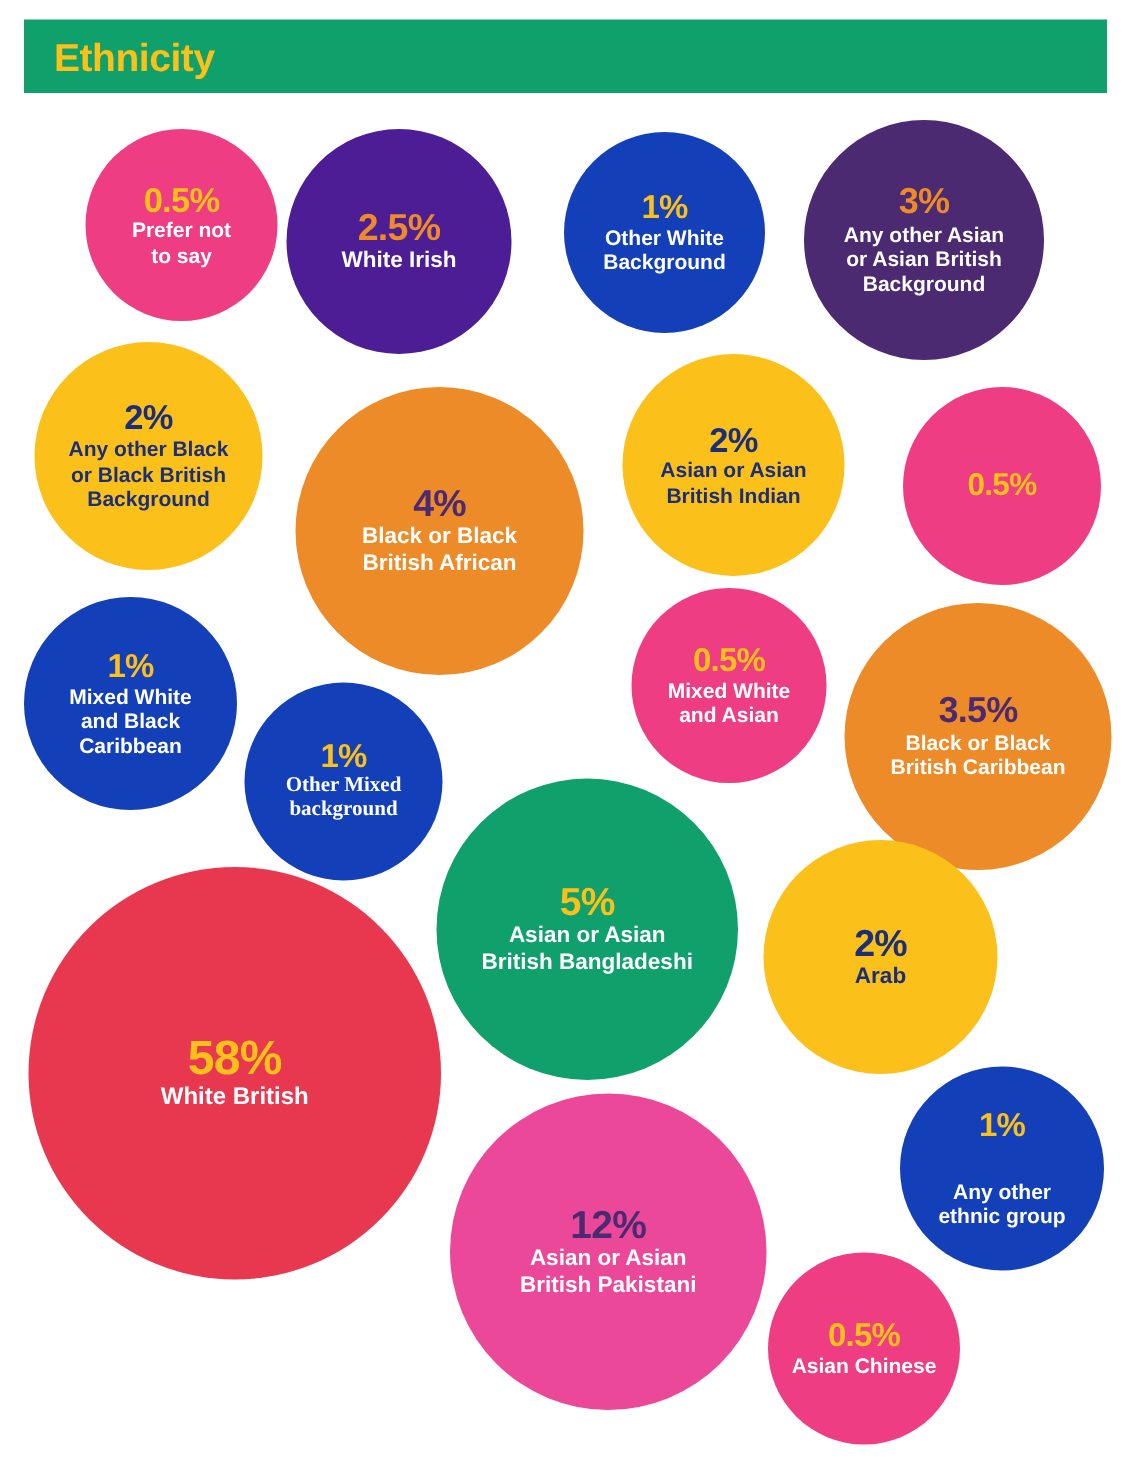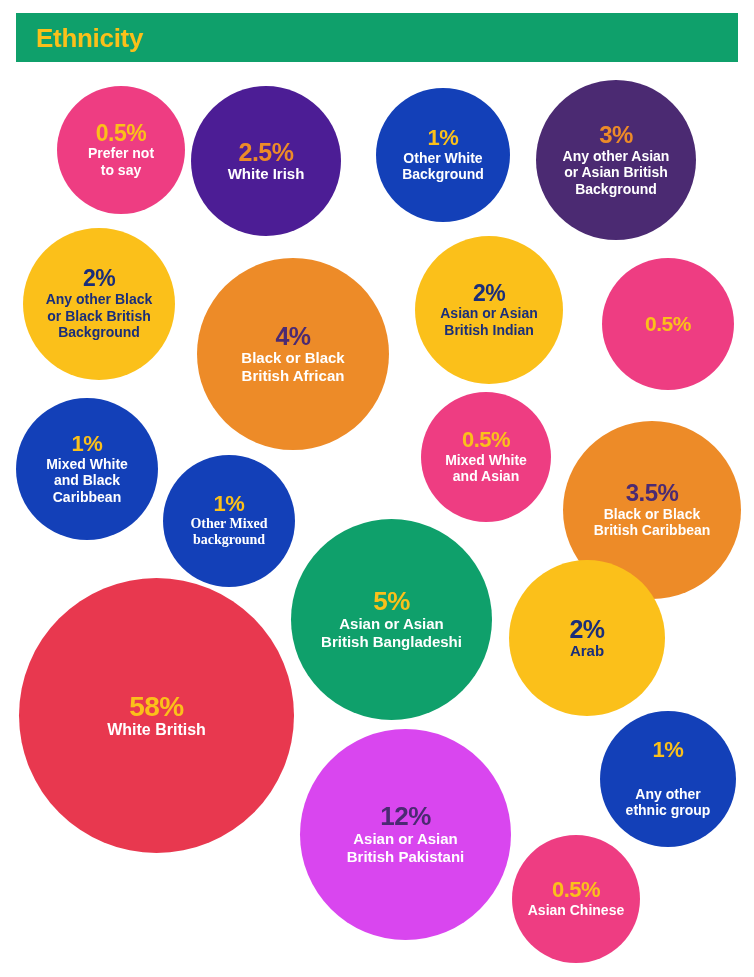--- a/index.html
+++ b/index.html
@@ -114,44 +114,44 @@
         <span class="pct" style="color: rgb(251, 192, 26); font-size: 22px;">1%</span>
         <span class="lbl" style="color: rgb(255, 255, 255); font-size: 14px;">Mixed White
 and Black
 Caribbean</span>
       </div>
       <div class="bubble" style="left: 421px; top: 392px; width: 130px; height: 130px; background: rgb(238, 61, 130);">
         <span class="pct" style="color: rgb(251, 192, 26); font-size: 22px;">0.5%</span>
         <span class="lbl" style="color: rgb(255, 255, 255); font-size: 14px;">Mixed White
 and Asian</span>
       </div>
-      <div class="bubble" style="left: 563px; top: 421px; width: 178px; height: 178px; background: rgb(237, 139, 40);">
+      <div class="bubble" style="left: 563px; top: 402px; width: 178px; height: 178px; background: rgb(237, 139, 40);">
         <span class="pct" style="color: rgb(75, 42, 114); font-size: 24px;">3.5%</span>
         <span class="lbl" style="color: rgb(255, 255, 255); font-size: 14px;">Black or Black
 British Caribbean</span>
       </div>
       <div class="bubble" style="left: 163px; top: 455px; width: 132px; height: 132px; background: rgb(19, 64, 184);">
         <span class="pct" style="color: rgb(251, 192, 26); font-size: 22px;">1%</span>
         <span class="lbl" style="color: rgb(255, 255, 255); font-size: 14px; font-family: Liberation Serif, serif;">Other Mixed
 background</span>
       </div>
       <div class="bubble" style="left: 291px; top: 519px; width: 201px; height: 201px; background: rgb(15, 160, 107);">
         <span class="pct" style="color: rgb(251, 192, 26); font-size: 26px;">5%</span>
         <span class="lbl" style="color: rgb(255, 255, 255); font-size: 15px;">Asian or Asian
 British Bangladeshi</span>
       </div>
       <div class="bubble" style="left: 509px; top: 560px; width: 156px; height: 156px; background: rgb(251, 192, 26);">
         <span class="pct" style="color: rgb(26, 46, 122); font-size: 25px;">2%</span>
         <span class="lbl" style="color: rgb(26, 46, 122); font-size: 15px;">Arab</span>
       </div>
       <div class="bubble" style="left: 19px; top: 578px; width: 275px; height: 275px; background: rgb(232, 56, 79);">
-        <span class="pct" style="color: rgb(251, 192, 26); font-size: 28px;">58%</span>
+        <span class="pct" style="color: rgb(251, 192, 26); font-size: 32px;">58%</span>
         <span class="lbl" style="color: rgb(255, 255, 255); font-size: 16px;">White British</span>
       </div>
-      <div class="bubble" style="left: 300px; top: 729px; width: 211px; height: 211px; background: #d946ef;">
+      <div class="bubble" style="left: 300px; top: 729px; width: 211px; height: 211px; background: #ec4899;">
         <span class="pct" style="color: rgb(75, 42, 114); font-size: 26px;">12%</span>
         <span class="lbl" style="color: rgb(255, 255, 255); font-size: 15px;">Asian or Asian
 British Pakistani</span>
       </div>
       <div class="bubble" style="left: 600px; top: 711px; width: 136px; height: 136px; background: rgb(19, 64, 184);">
         <span class="pct" style="color: rgb(251, 192, 26); font-size: 22px;">1%</span>
         <span class="lbl" style="color: rgb(255, 255, 255); font-size: 14px; margin-top: 24px;">Any other
 ethnic group</span>
       </div>
       <div class="bubble" style="left: 512px; top: 835px; width: 128px; height: 128px; background: rgb(238, 61, 130);">

